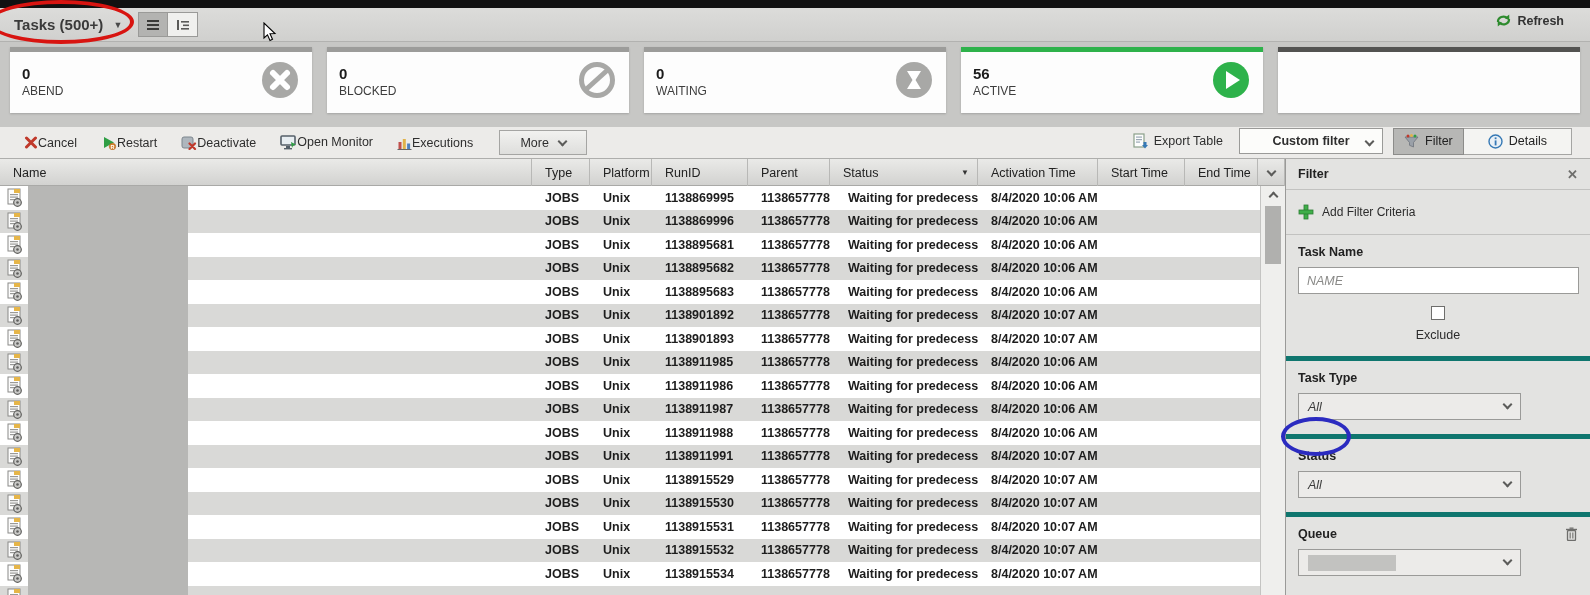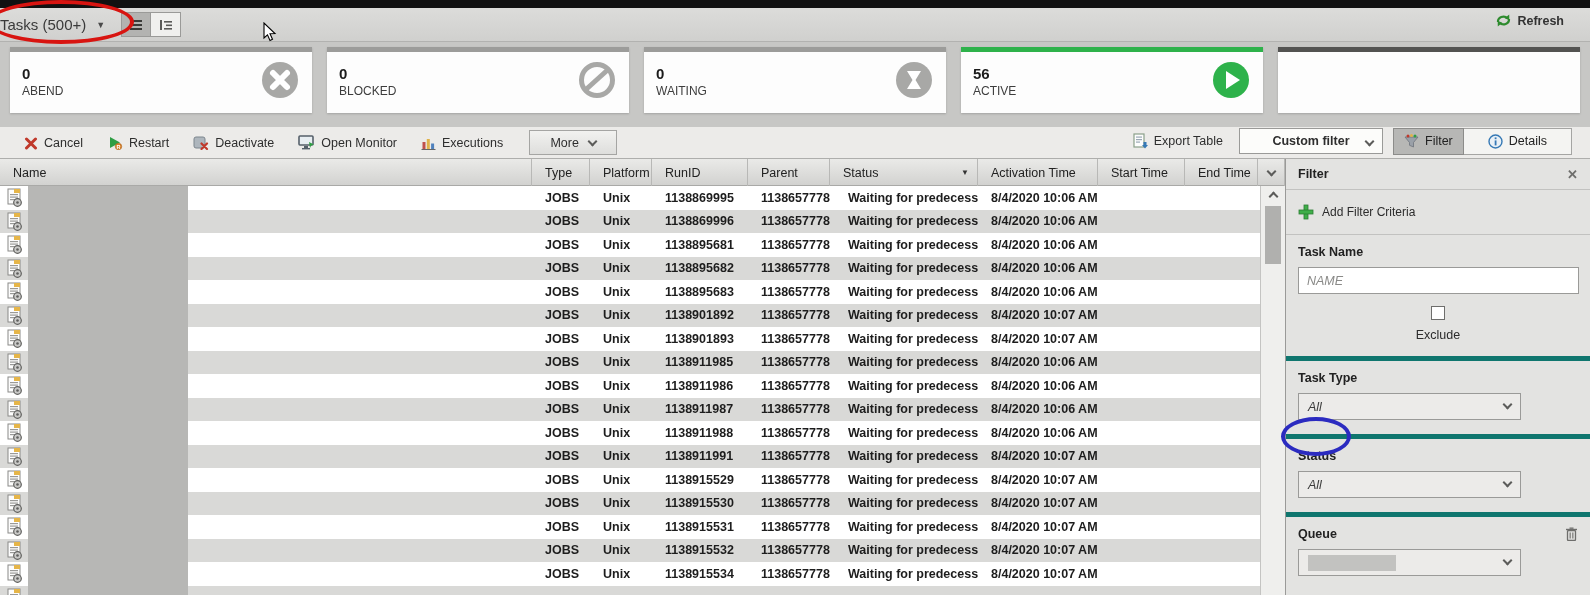--- a/index.html
+++ b/index.html
@@ -7,21 +7,21 @@
               font-family:"Liberation Sans", sans-serif; }
   #screen { position:relative; width:1590px; height:595px; overflow:hidden; }
 
   
   #top-strip { position:absolute; left:0; top:0; width:1590px; height:8px; background:#111; }
 
   
   #title-bar { position:absolute; left:0; top:8px; width:1590px; height:34px;
                background:linear-gradient(#dcdcda,#d0d0ce); border-bottom:1px solid #b2b2b0;
                display:flex; align-items:center; }
-  #page-title { font-size:15px; font-weight:400; color:#3a3a3a; }
+  #page-title { font-size:15px; font-weight:700; color:#3a3a3a; margin-left:14px; }
   #title-caret { font-size:9px; color:#4a4a4a; margin-left:10px; }
   #view-toggle { display:flex; margin-left:16px; border:1px solid #9a9a98; height:25px; background:#f0f0ee; }
   .toggle-btn { width:29px; height:23px; display:flex; align-items:center; justify-content:center; }
   .toggle-btn.selected { background:#b3b3b1; border-right:1px solid #9a9a98; }
   #refresh-btn { position:absolute; right:26px; top:5px; display:flex; align-items:center; gap:5px;
                  font-size:12.5px; font-weight:700; color:#333; cursor:default; }
 
   
   #red-ellipse { position:absolute; left:-12px; top:0px; width:146px; height:44px;
                  border:4px solid #d81410; border-radius:50%; z-index:60; pointer-events:none; }
@@ -37,21 +37,21 @@
   .card { flex:1; height:66px; background:#fdfdfd; position:relative; box-shadow:0 1px 2px rgba(0,0,0,.18); }
   .card-strip { height:5px; width:100%; }
   .card-body { display:flex; align-items:center; justify-content:space-between; padding:8px 12px 0 12px; }
   .card-count { font-size:15px; font-weight:700; color:#1b1b1b; line-height:18px; }
   .card-label { font-size:12px; color:#3d3d3d; line-height:16px; }
 
   
   #toolbar { position:absolute; left:0; top:127px; width:1590px; height:32px;
              background:#ecebe9; border-bottom:1px solid #aeaeac;
              display:flex; align-items:center; }
-  .tb-btn { display:flex; align-items:flex-end; gap:6px; font-size:12.5px; color:#2e2e2e; margin-left:24px; cursor:default; }
+  .tb-btn { display:flex; align-items:flex-start; font-size:12.5px; color:#2e2e2e; margin-left:24px; cursor:default; }
   #more-btn { margin-left:26px; width:88px; height:25px; border:1px solid #a5a5a3;
               background:linear-gradient(#f2f2f0,#dededc); display:flex; align-items:center;
               justify-content:center; gap:10px; font-size:12.5px; color:#2e2e2e; }
   #toolbar-right { position:absolute; right:18px; top:0; height:28px; display:flex; align-items:center; }
   #export-btn { display:flex; align-items:center; gap:6px; font-size:12.5px; color:#2e2e2e; margin-right:16px; }
   #custom-filter-select { width:144px; height:26px; background:#fcfcfa; border:1px solid #9a9a98;
               display:flex; align-items:center; justify-content:center; position:relative;
               font-size:12.5px; font-weight:700; color:#2e2e2e; margin-right:10px; }
   #custom-filter-select .chev { position:absolute; right:9px; top:9px; }
   #filter-btn { height:27px; padding:0 10px; background:#b7b7b5; border:1px solid #8c8c8a;

